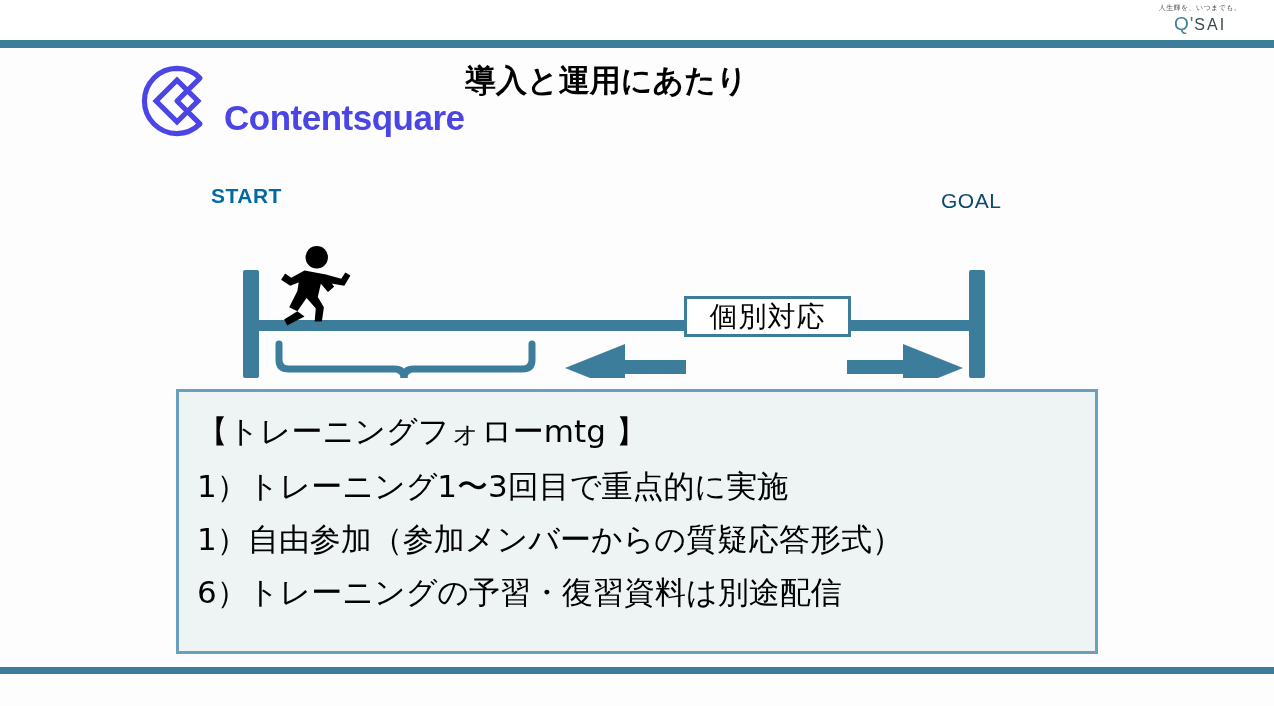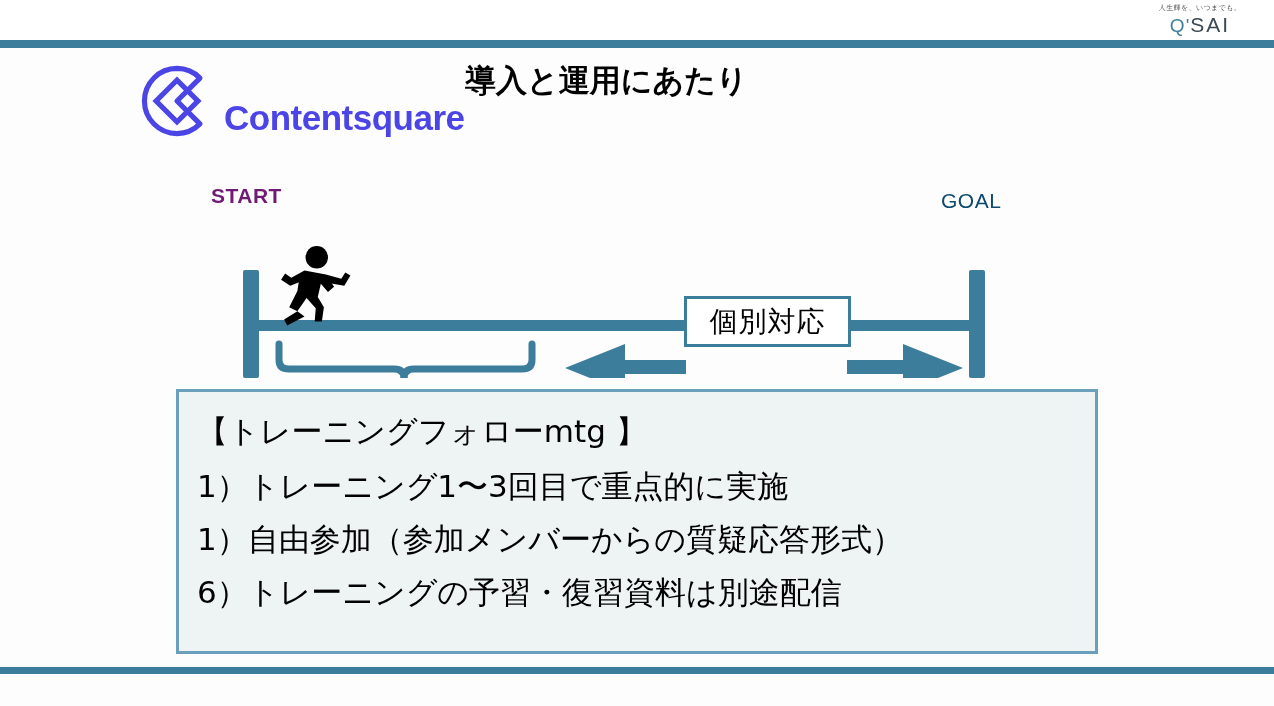--- a/index.html
+++ b/index.html
@@ -53,21 +53,21 @@
     letter-spacing: 1px;
   }
   .brand-q {
     color: #3f7f9e;
     font-weight: 400;
     font-family: "Liberation Sans", sans-serif;
   }
   .brand-sai {
     color: #3b4a52;
     font-weight: 400;
-    font-size: 21px;
+    font-size: 16px;
     letter-spacing: 2px;
     font-family: "Liberation Sans", sans-serif;
   }
 
   
   .rule-top {
     position: absolute;
     left: 0; top: 40px;
     width: 1274px; height: 8px;
     background: #3c7d9c;
@@ -118,39 +118,39 @@
 
   
   .diagram { position: absolute; left: 0; top: 0; width: 1274px; height: 330px; }
   .diagram svg { display: block; }
 
   .label-start {
     position: absolute;
     left: 211px; top: 136px;
     font-size: 21px;
     font-weight: bold;
-    color: #701a75;
+    color: #0369a1;
     letter-spacing: 0.5px;
     font-family: "Liberation Sans", sans-serif;
   }
   .label-goal {
     position: absolute;
     left: 941px; top: 141px;
     font-size: 21px;
     font-weight: normal;
     color: #0c4a6e;
     letter-spacing: 0.5px;
     font-family: "Liberation Sans", sans-serif;
   }
 
   
   .kobetsu-box {
     position: absolute;
     left: 684px; top: 248px;
-    width: 167px; height: 51px;
+    width: 167px; height: 41px;
     background: #ffffff;
     border: 3px solid #3c7d9c;
     box-sizing: border-box;
     display: flex;
     align-items: center;
     justify-content: center;
   }
   .kobetsu-text {
     font-size: 28px;
     color: #000000;

